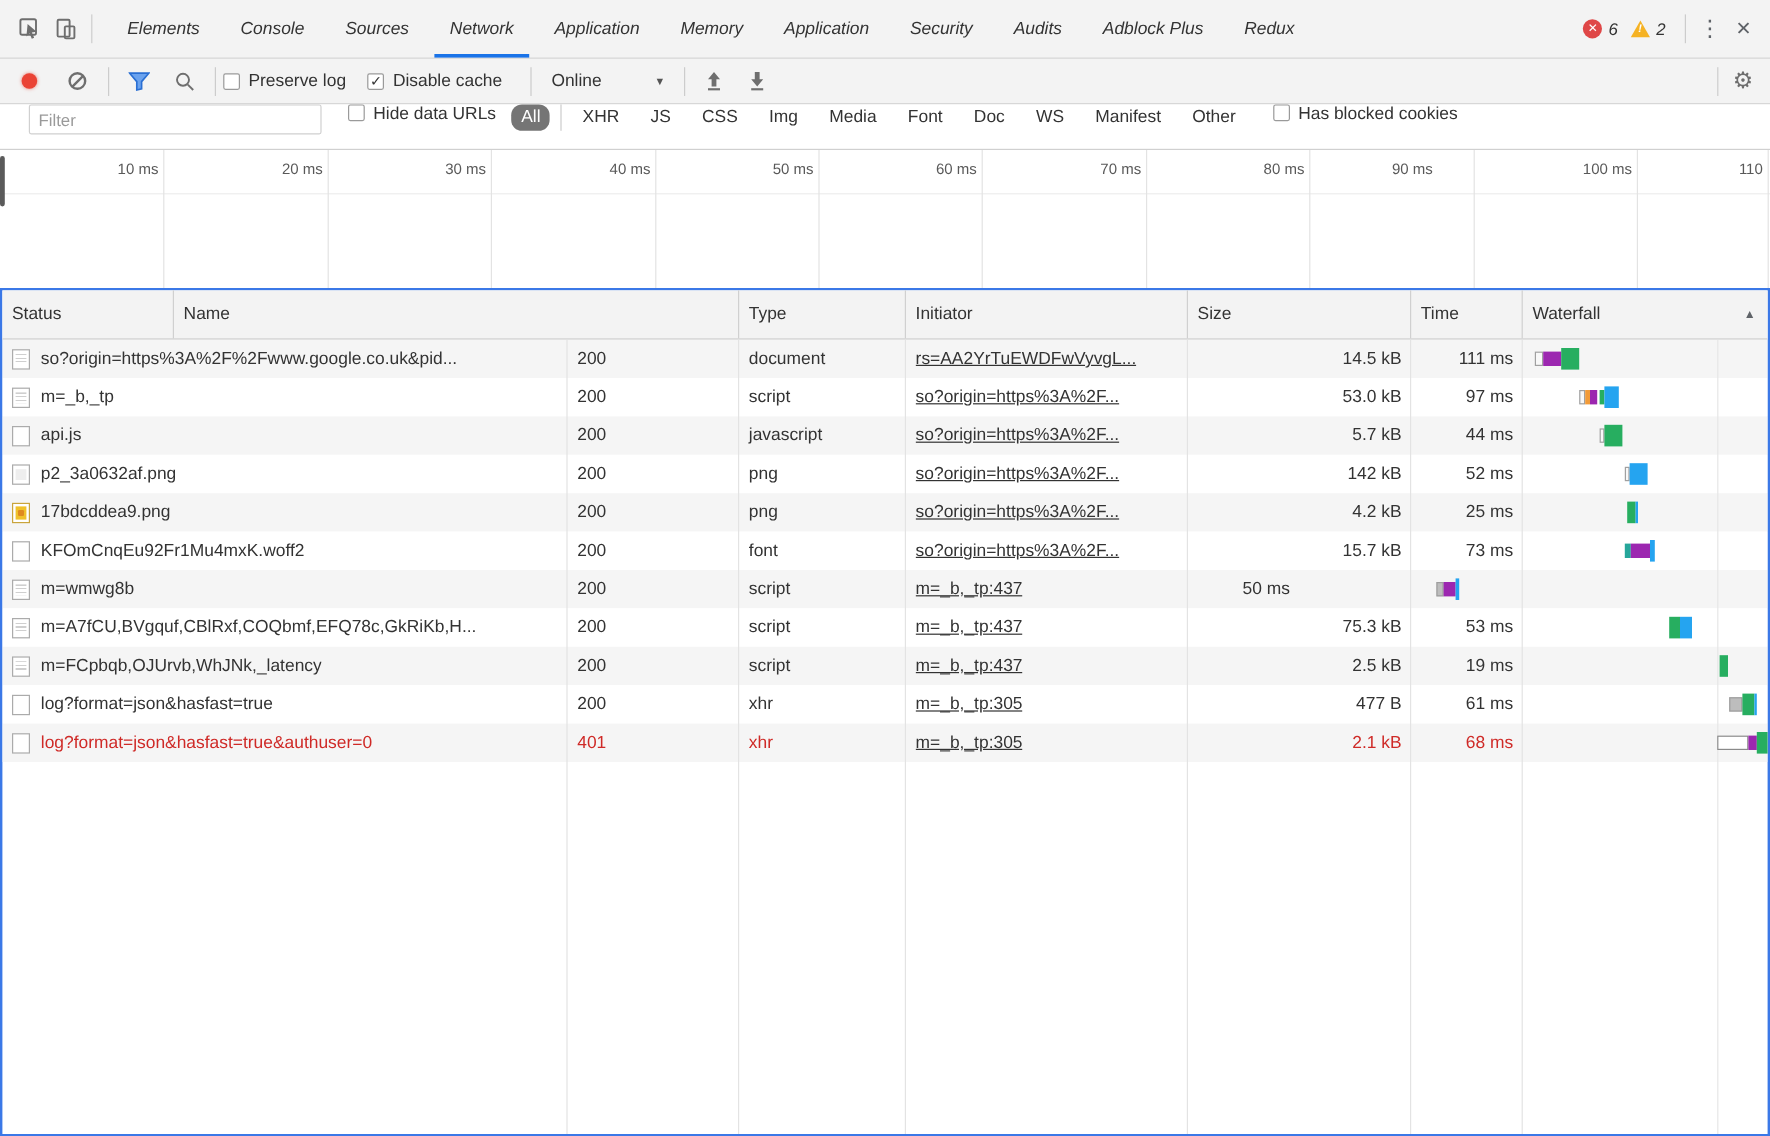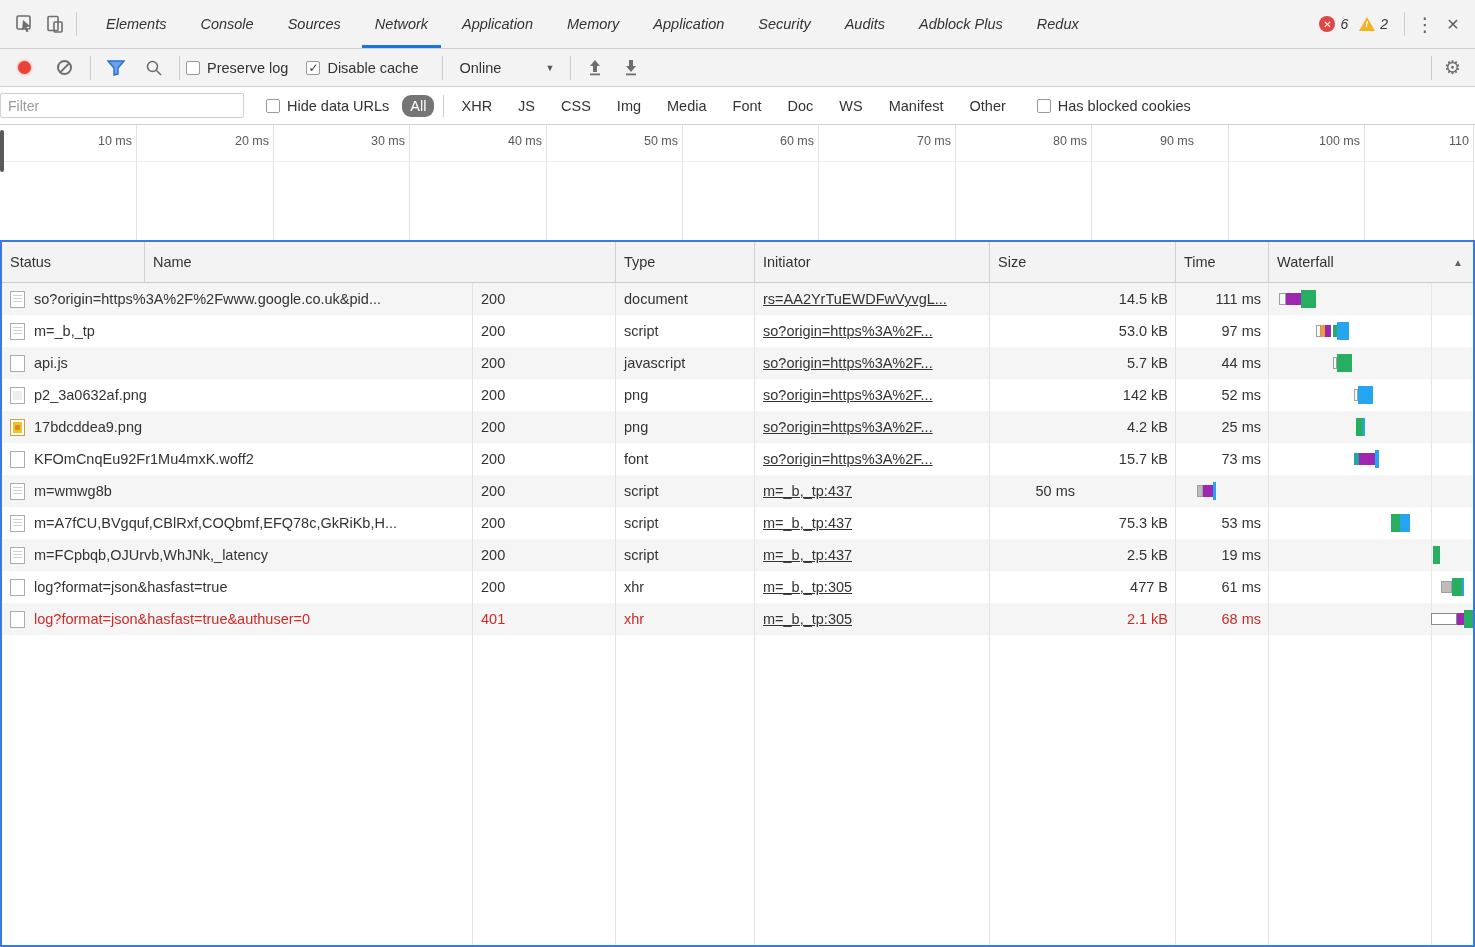--- a/index.html
+++ b/index.html
@@ -32,21 +32,21 @@
   .chk { width:14px; height:14px; border:1px solid #9a9a9a; border-radius:2px; background:#fff; display:inline-flex; align-items:center; justify-content:center;
          font-size:12px; color:#333; margin-right:7px; cursor:pointer; flex:none; }
   .chk-lab { margin-right:18px; cursor:pointer; }
   .dd { display:flex; align-items:center; gap:44px; margin:0 10px; cursor:pointer; }
   .dd-arrow { font-size:9px; color:#555; }
   .tbtn { margin:0 10px; cursor:pointer; display:flex; align-items:center; }
   .gear { margin-left:auto; display:flex; align-items:center; padding-right:14px; }
   .gear-glyph { font-size:19px; color:#6e6e6e; cursor:pointer; }
 
   
-  .filterbar { display:flex; align-items:center; height:38px; background:#fff; border-bottom:1px solid #d0d0d0; padding-left:0; font-size:14.5px; }
+  .filterbar { display:flex; align-items:flex-start; height:38px; background:#fff; border-bottom:1px solid #d0d0d0; padding-left:24px; font-size:14.5px; }
   .filter-input { width:244px; height:25px; border:1px solid #d0d0d0; border-radius:2px; padding:0 7px; font-size:14px; color:#333;
                   font-family:"Liberation Sans","DejaVu Sans",sans-serif; outline:none; }
   .filter-input::placeholder { color:#9a9a9a; }
   .filterbar .chk { margin-left:22px; }
   .typepills { display:flex; align-items:center; }
   .pill { padding:3px 8px; margin:0 5px; color:#333; cursor:pointer; border-radius:9px; }
   .pill.active { background:#757575; color:#fff; }
   .pillsep { width:1px; height:22px; background:#ccc; margin:0 4px; }
 
   

